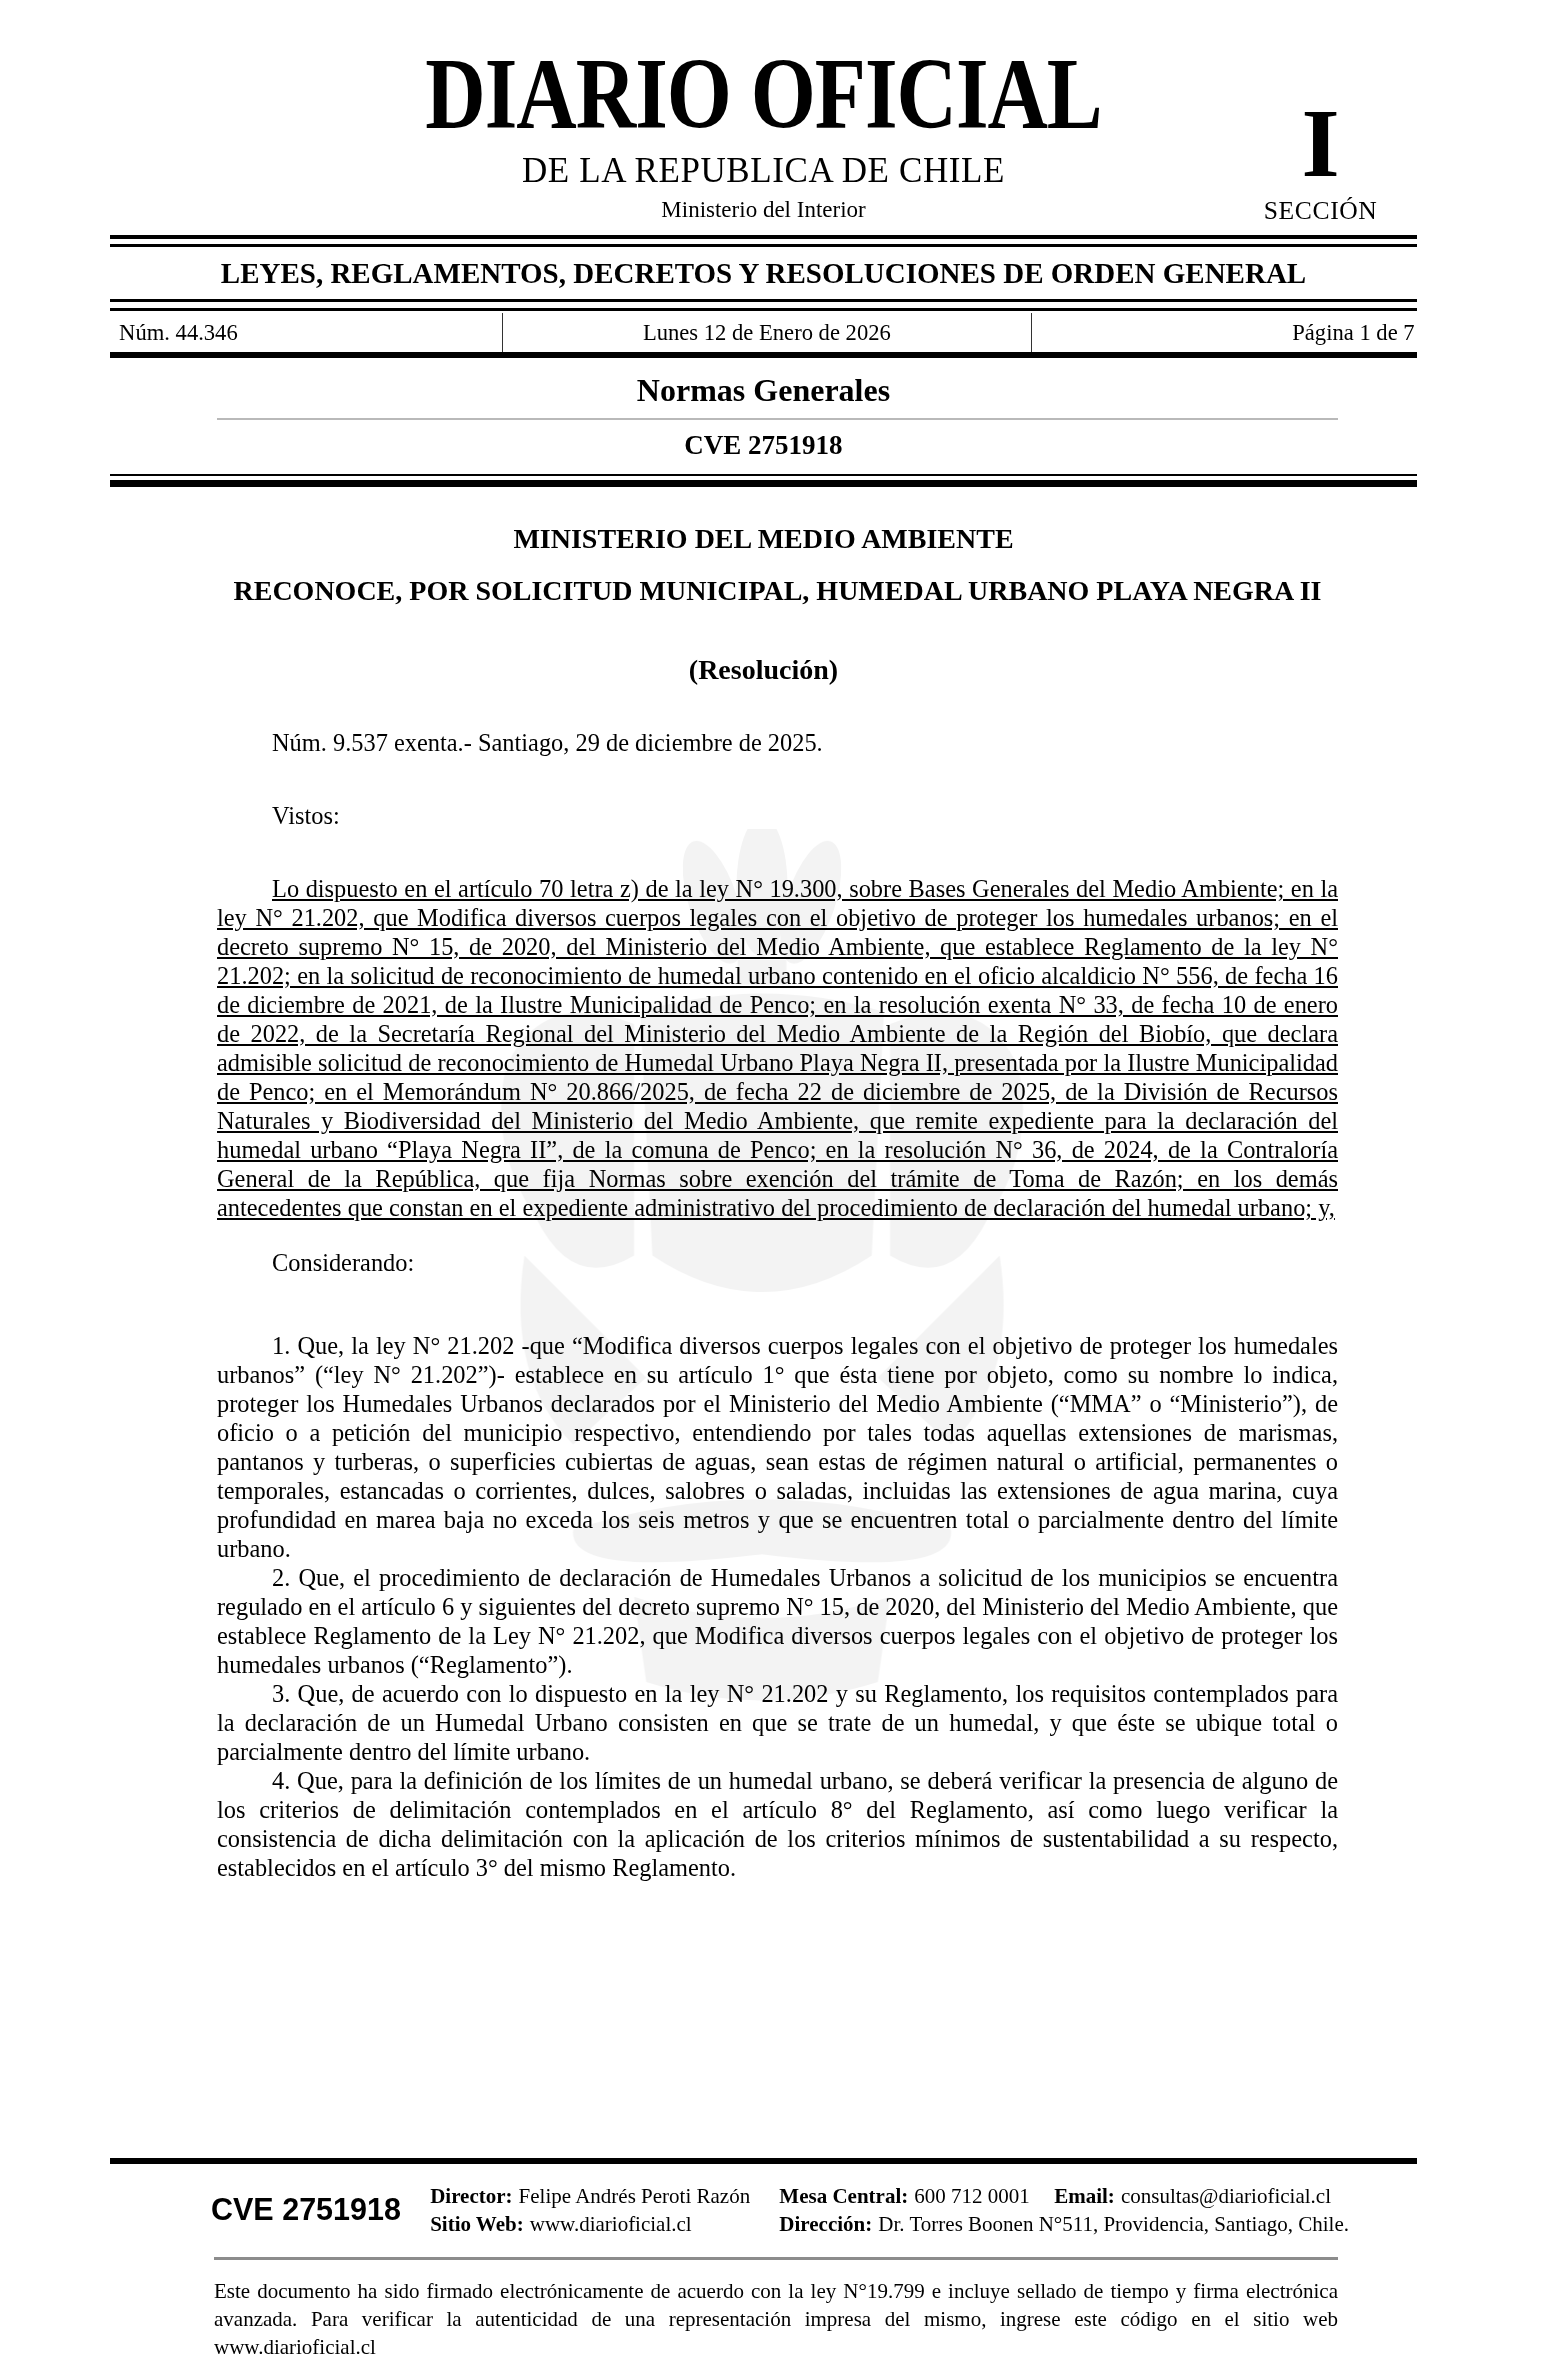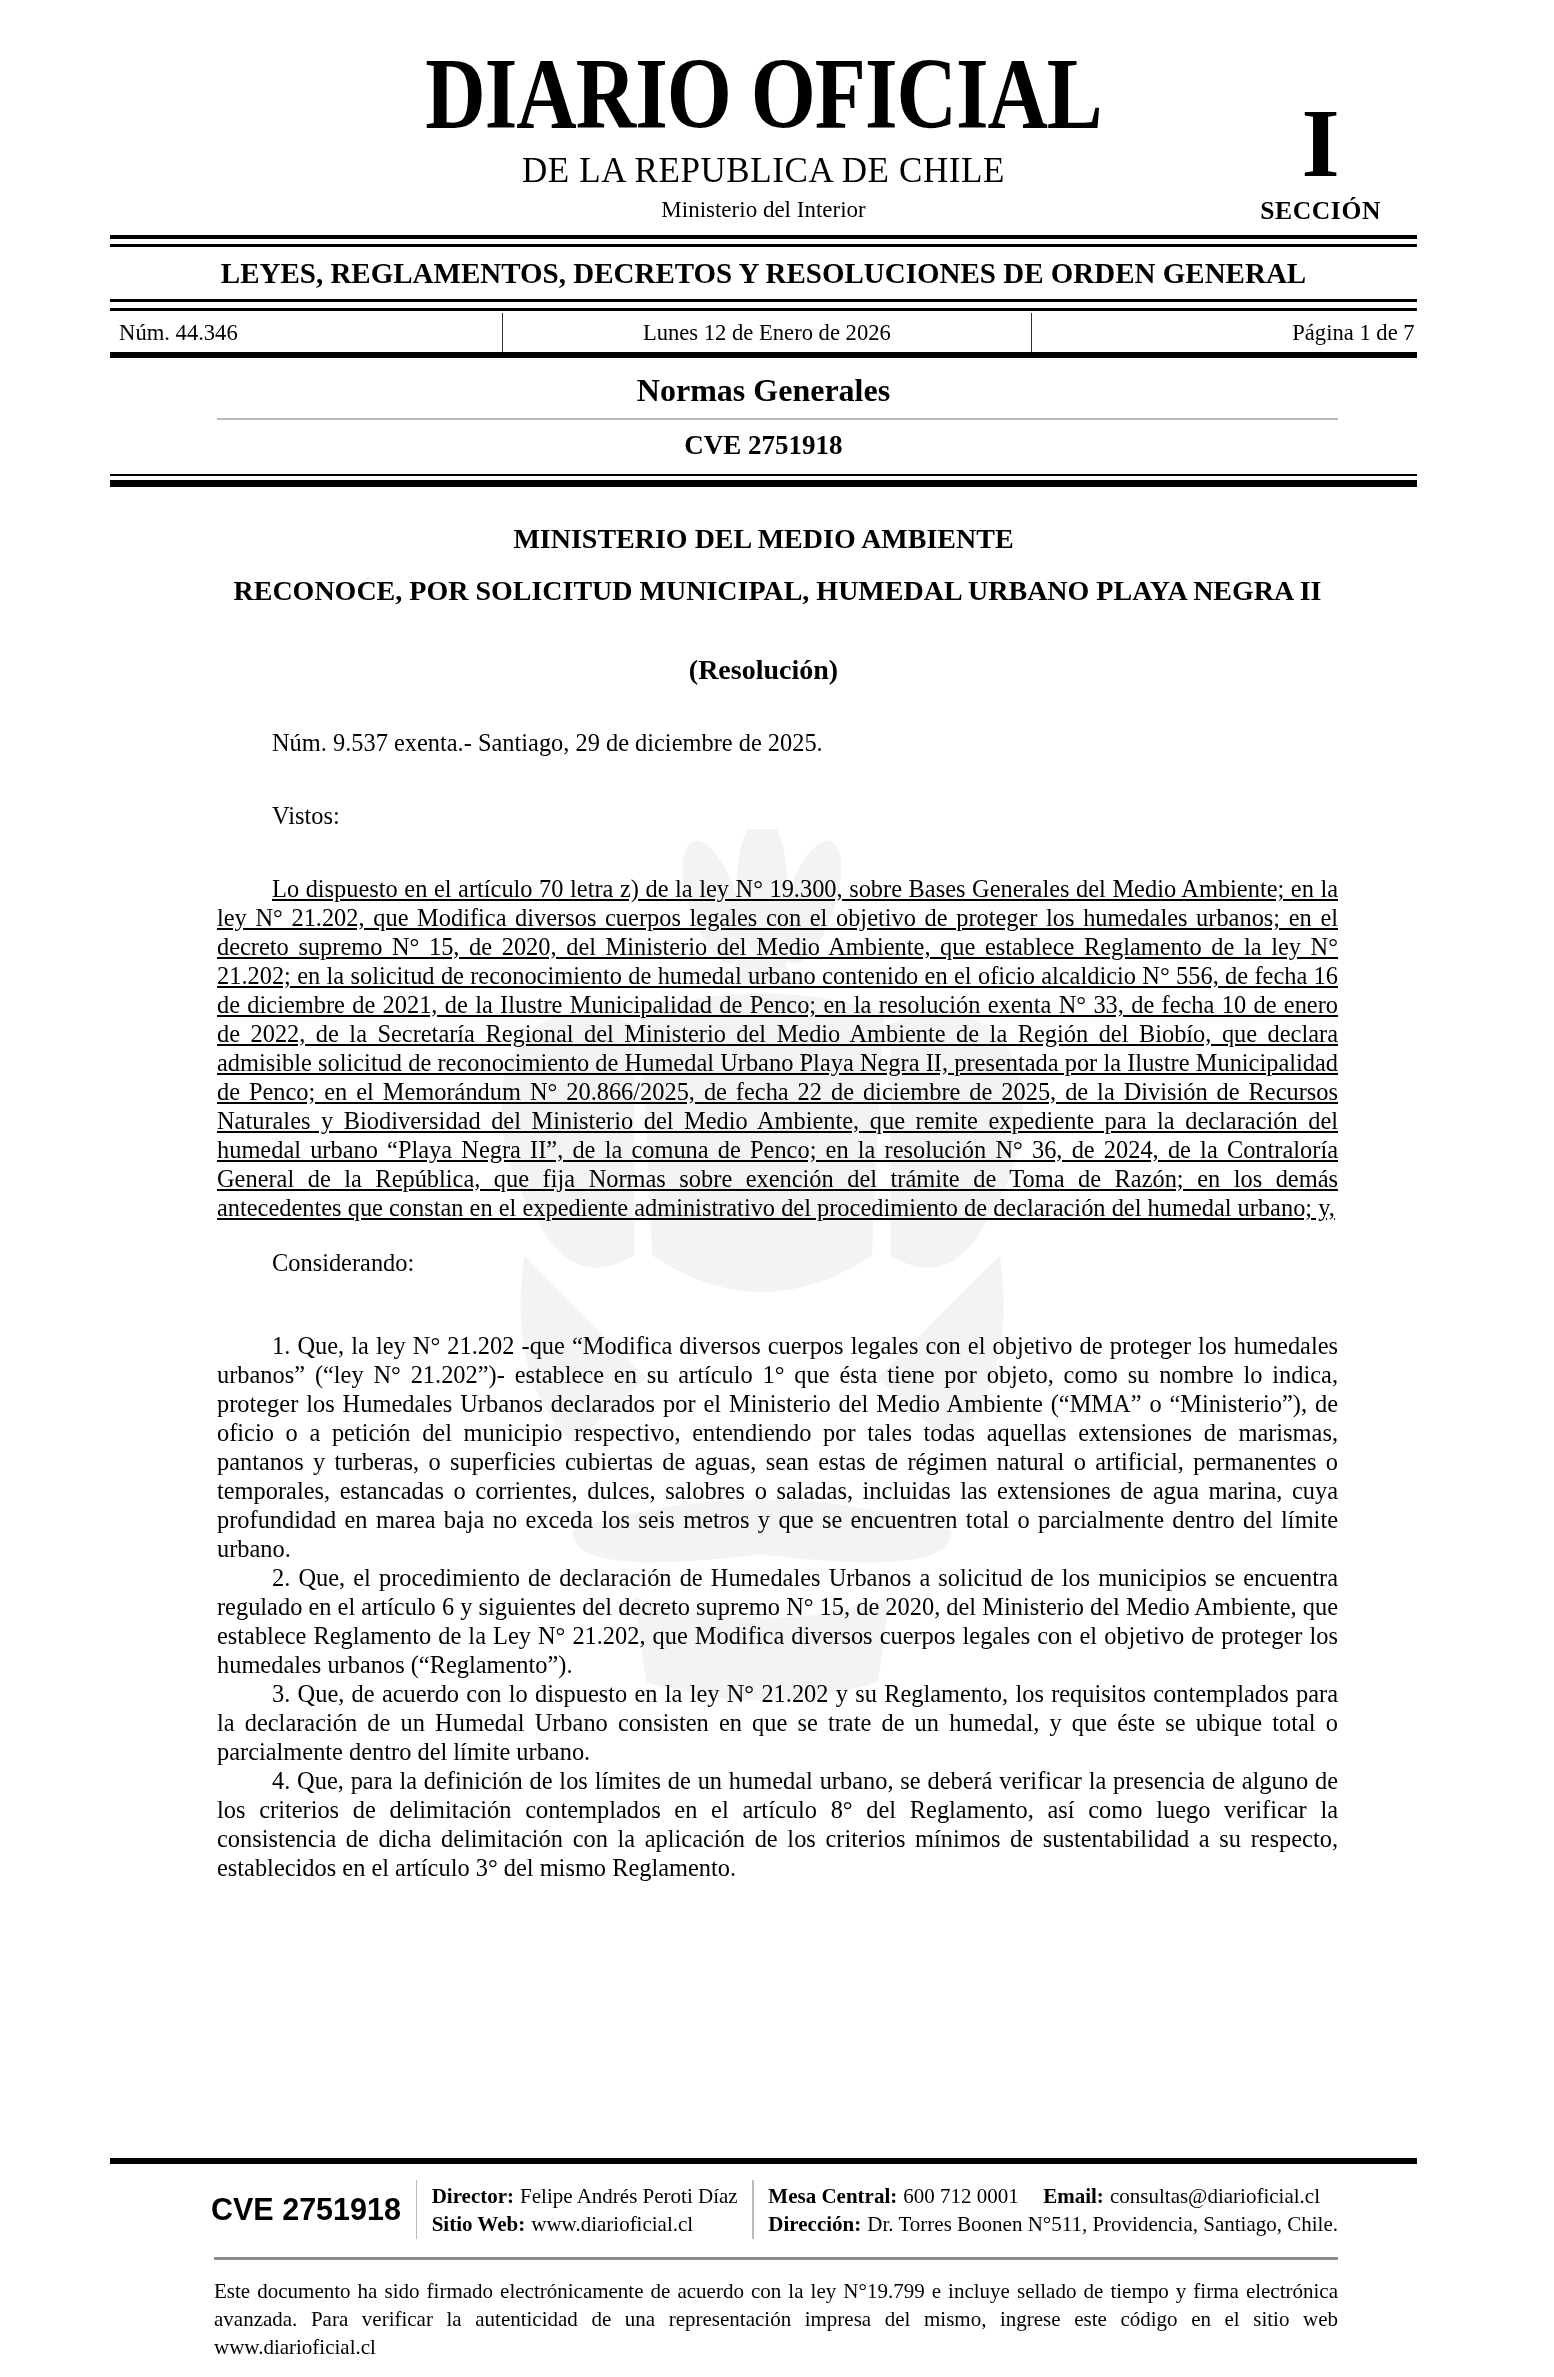--- a/index.html
+++ b/index.html
@@ -17,21 +17,21 @@
     font-size:102px; font-weight:bold; line-height:1.05;
     transform:scaleX(0.82); transform-origin:50% 50%;
     white-space:nowrap; letter-spacing:-1.2px;
   }
   .mast-subtitle { font-size:35px; margin-top:3.7px; letter-spacing:0.6px; }
   .mast-ministry { font-size:23px; margin-top:6.1px; }
   .section-block {
     position:absolute; top:94px; right:4.9px; width:183px; text-align:center;
   }
   .section-num { font-size:98px; font-weight:bold; line-height:1; }
-  .section-label { font-size:25.6px; font-weight:bold; margin-top:3.7px; letter-spacing:0.6px; }
+  .section-label { font-size:25.6px; font-weight:normal; margin-top:3.7px; letter-spacing:0.6px; }
 
   
   .rule-pair { margin-top:12.2px; }
   .rule-pair .r1 { height:3.7px; background:#000; }
   .rule-pair .r2 { height:3px; background:#000; margin-top:5.5px; }
   .banner { text-align:center; font-size:29px; font-weight:bold; padding:9.8px 0 8.5px 0; }
   .issue-row { display:flex; align-items:center; height:39px; margin-top:2.4px; font-size:22.6px; }
   .issue-left  { flex:1.05; text-align:left; padding-left:9.1px; }
   .issue-center{ flex:1.45; text-align:left; border-left:1.2px solid #333; border-right:1.2px solid #333; height:100%; display:flex; align-items:center; justify-content:center; }
   .issue-right { flex:1.05; text-align:right; padding-right:2.4px; }
@@ -165,21 +165,21 @@
     </div>
   </main>
 
   <footer class="footer">
     <div class="rule-thick"></div>
 
     <div class="f-table">
       <div class="f-cve">CVE 2751918</div>
       <div class="f-div"></div>
       <div class="f-col">
-        <div><b>Director:</b><span>Felipe Andrés Peroti Díaz</span></div>
+        <div><b>Director:</b><span>Felipe Andrés Peroti Razón</span></div>
         <div><b>Sitio Web:</b><span>www.diarioficial.cl</span></div>
       </div>
       <div class="f-div"></div>
       <div class="f-col">
         <div><b>Mesa Central:</b><span>600 712 0001</span><span class="gap"></span><b>Email:</b><span>consultas@diarioficial.cl</span></div>
         <div><b>Dirección:</b><span>Dr. Torres Boonen N°511, Providencia, Santiago, Chile.</span></div>
       </div>
     </div>
 
     <div class="f-hairline"></div>

